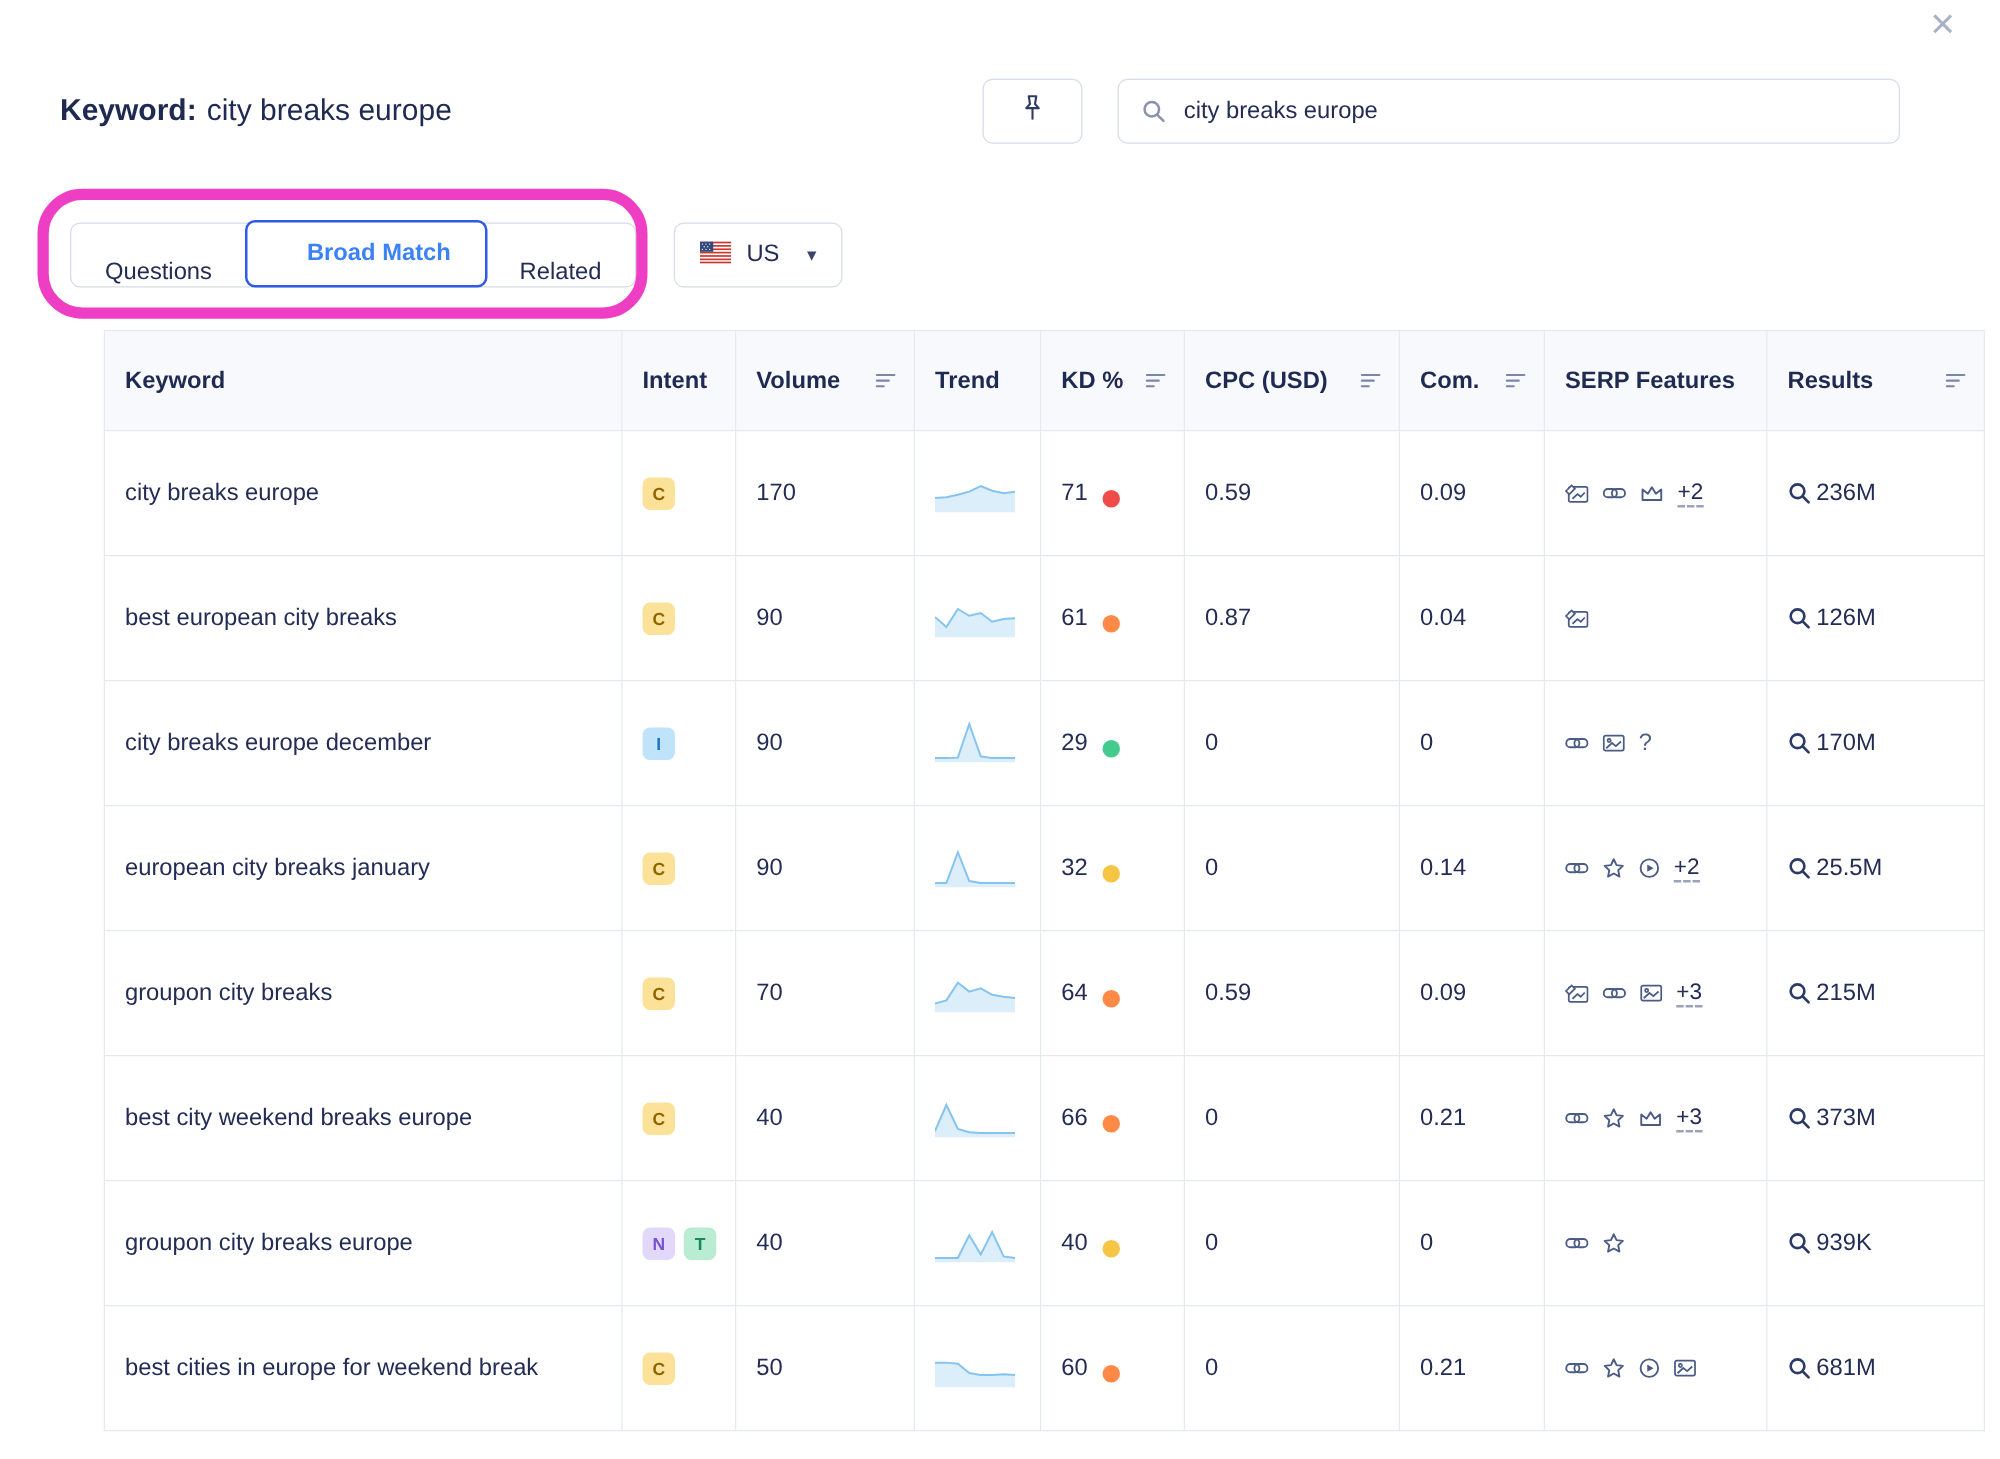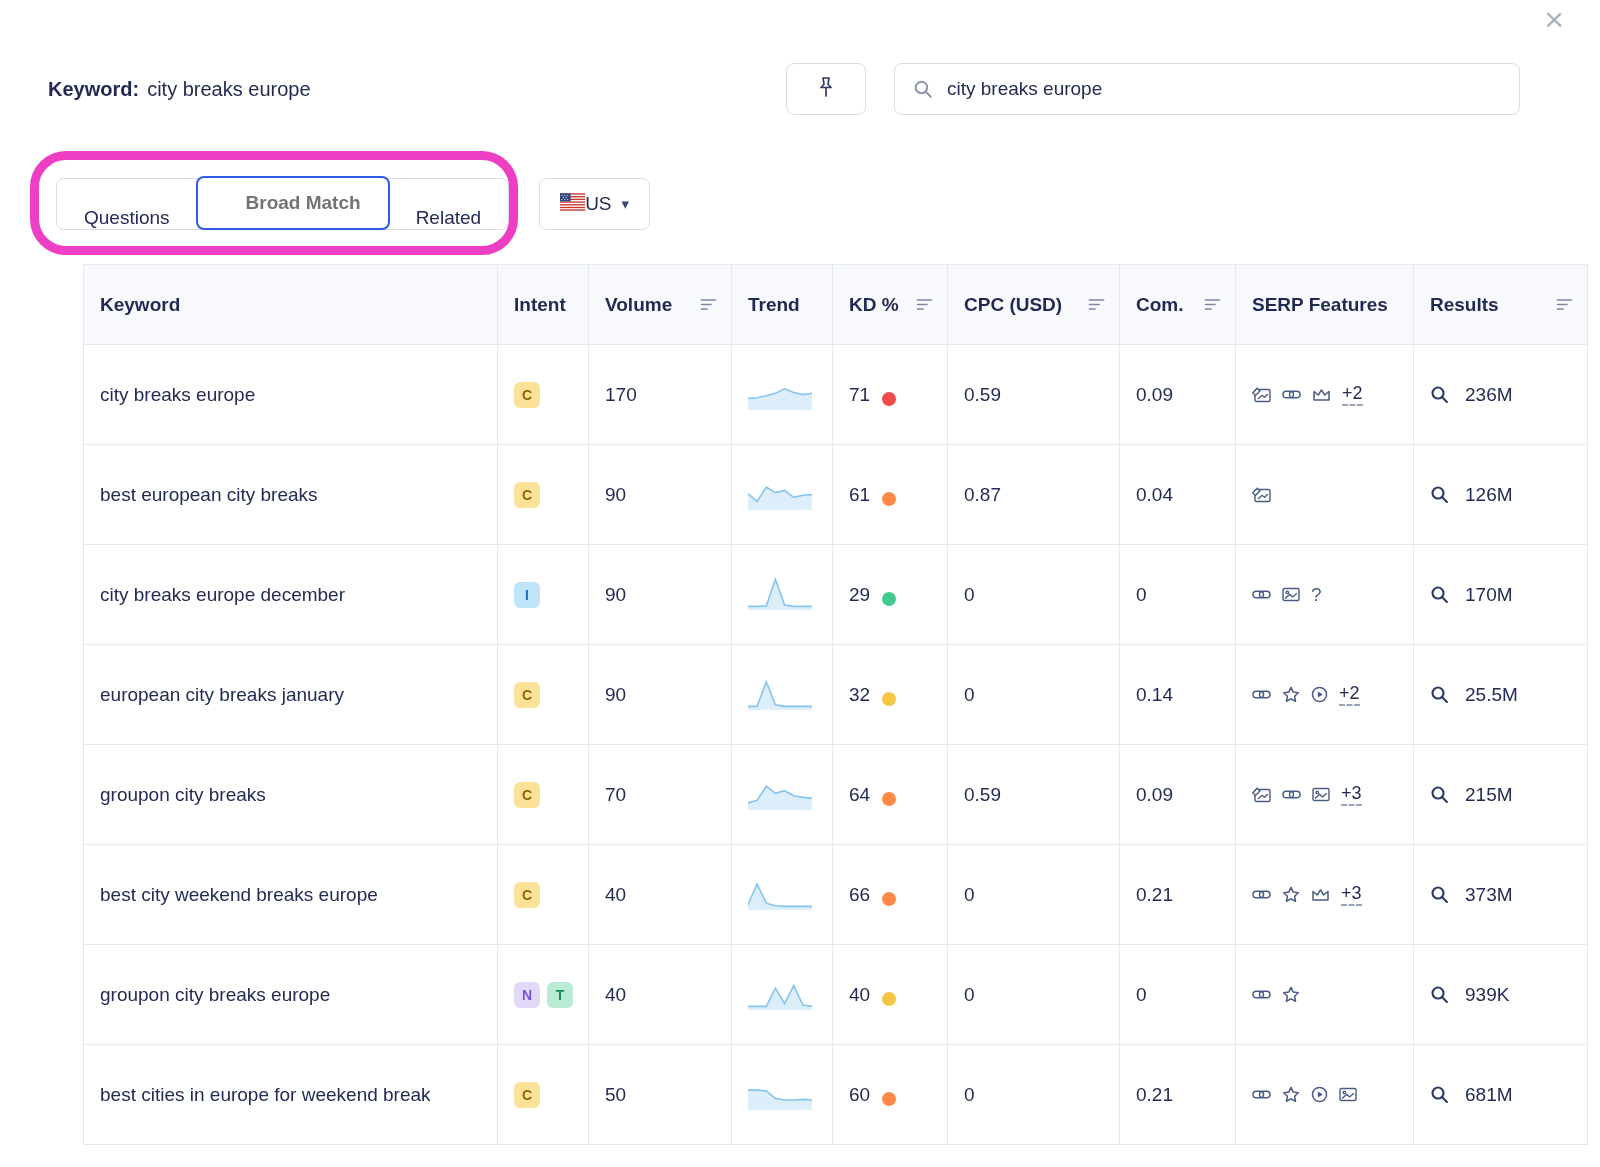--- a/index.html
+++ b/index.html
@@ -19,21 +19,21 @@
     font-weight: 400;
   }
 
   
   .header-row {
     position: absolute; top: 63px; left: 0; right: 0;
     height: 52px;
     padding: 0 80px 0 48px;
     display: flex; align-items: center; justify-content: space-between;
   }
-  .page-title { font-size: 20px; color: #1e2a52; }
+  .page-title { font-size: 24px; color: #1e2a52; }
   .page-title .t-label { font-weight: 700; }
   .page-title .t-value { font-weight: 500; margin-left: 8px; }
   .header-right { display: flex; align-items: center; gap: 28px; }
   .pin-btn {
     width: 80px; height: 52px; border: 1px solid #d7dce8; border-radius: 8px;
     display: flex; align-items: center; justify-content: center;
     color: #2f3b66; background: #fff; cursor: pointer;
   }
   .search-box {
     width: 626px; height: 52px; border: 1px solid #d7dce8; border-radius: 8px;
@@ -53,26 +53,26 @@
   .tab-group {
     display: flex; align-items: flex-end; height: 52px;
     border: 1px solid #d7dce8; border-radius: 8px; background: #fff;
   }
   .tab {
     padding: 0 27px; display: flex; align-items: center;
     font-size: 19px; font-weight: 500; color: #222c55; cursor: pointer;
     position: relative;
   }
   .tab.active {
-    border: 2px solid #2e5be6; border-radius: 8px; color: #737373;
+    border: 2px solid #2e5be6; border-radius: 8px; color: #3b82f6;
     font-weight: 700; margin: -1px; height: 54px; background: #fff; z-index: 2; padding-left: 48px;
   }
   .country-box {
     margin-left: 30px; height: 52px; border: 1px solid #d7dce8; border-radius: 8px;
-    display: flex; align-items: center; padding: 0 20px; background: #fff;
+    display: flex; align-items: center; gap: 12px; padding: 0 20px; background: #fff;
     cursor: pointer;
   }
   .country-label { font-size: 19px; color: #222c55; font-weight: 500; }
   .caret { font-size: 15px; color: #39456e; margin-left: 10px; }
 
   
   .highlight-ring {
     position: absolute; left: 30px; top: 151px;
     width: 488px; height: 104px;
     border: 9px solid #ee3fc4; border-radius: 36px;
@@ -106,21 +106,21 @@
   .kd-orange { background: #ff8a48; }
   .kd-green  { background: #43ca8f; }
   .kd-yellow { background: #f6c544; }
   .serp-wrap { display: flex; align-items: center; gap: 11px; flex-wrap: wrap; }
   .serp-icon { color: #4a5b85; display: inline-flex; align-items: center; }
   .serp-q { font-size: 19px; color: #4a5b85; font-weight: 500; }
   .serp-more {
     font-size: 18px; color: #222c55; cursor: pointer;
     border-bottom: 2px dashed #9aa3b8; line-height: 1.15;
   }
-  .results-wrap { display: flex; align-items: center; gap: 16px; cursor: pointer; }
+  .results-wrap { display: flex; align-items: center; gap: 4px; cursor: pointer; }
   .results-icon { color: #2b3a67; display: inline-flex; }
 </style>
 </head>
 <body>
 
 <div class="close-btn">×</div>
 
 <div class="header-row">
   <div class="page-title">
     <span class="t-label">Keyword:</span><span class="t-value">city breaks europe</span>

